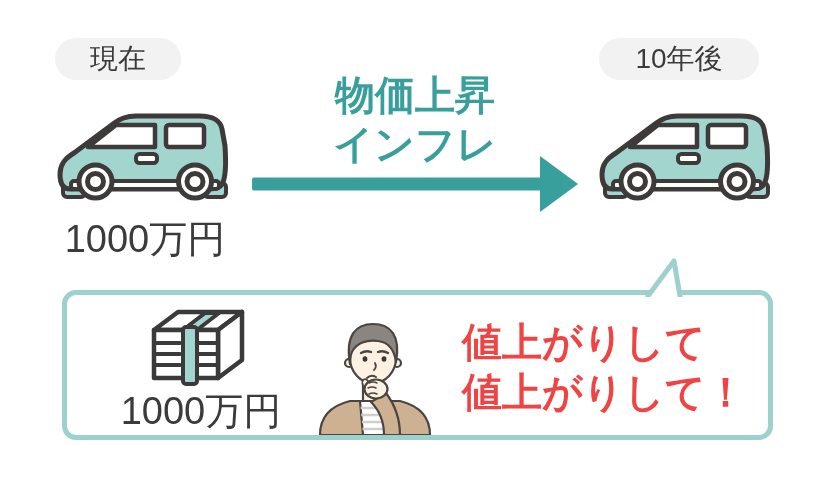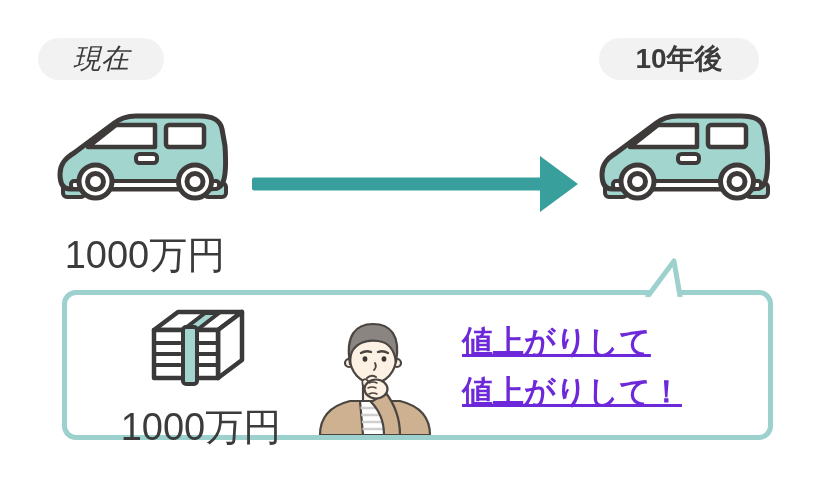--- a/index.html
+++ b/index.html
@@ -16,33 +16,32 @@
     top: 38px;
     height: 42px;
     background: #f2f2f2;
     border-radius: 21px;
     display: flex;
     align-items: center;
     justify-content: center;
     font-size: 28px;
     color: #3b3b3b;
   }
-  .badge-now { left: 38px; width: 126px; font-style: italic; }
-  .badge-future { left: 599px; width: 160px; font-weight: bold; }
+  .badge-now { left: 55px; width: 126px; }
+  .badge-future { left: 599px; width: 160px; }
   .car { position: absolute; top: 111px; width: 175px; height: 95px; }
   .car-now { left: 57px; }
   .car-future { left: 599px; }
   .price {
     position: absolute;
     width: 202px;
     text-align: center;
     font-size: 38px;
     color: #3b3b3b;
     white-space: nowrap;
-    margin-top: 16px;
   }
   .price-now { left: 44px; top: 214px; }
   .price-future { left: 586px; top: 214px; }
   .heading {
     position: absolute;
     left: 252px;
     top: 71px;
     width: 326px;
     text-align: center;
     font-size: 40px;
@@ -63,26 +62,25 @@
     border-radius: 14px;
   }
   .bubble-tail { position: absolute; left: 644px; top: 256px; }
   .money-svg { position: absolute; left: 148px; top: 306px; }
   .price-savings { left: 100px; top: 386px; }
   .man-svg { position: absolute; left: 316px; top: 322px; }
   .message {
     position: absolute;
     left: 462px;
     top: 317px;
-    font-size: 31px;
+    font-size: 40px;
     font-weight: bold;
-    color: #6d28d9;
+    color: #ef4444;
     line-height: 50px;
     white-space: nowrap;
-    text-decoration: underline;
   }
 </style>
 </head>
 <body>
 
 <div class="canvas">
 
   <svg width="0" height="0" style="position:absolute" aria-hidden="true">
     <defs>
       <g id="car-shape" stroke="#3d3a39" stroke-linejoin="round" stroke-linecap="round">
@@ -117,20 +115,24 @@
 
   <svg class="car car-now" viewBox="0 0 175 95">
     <use href="#car-shape"></use>
   </svg>
   <svg class="car car-future" viewBox="0 0 175 95">
     <use href="#car-shape"></use>
   </svg>
 
   <div class="price price-now">1000万円</div>
 
+  <div class="heading">
+    <div>物価上昇</div>
+    <div>インフレ</div>
+  </div>
 
   <svg class="arrow-svg" width="326" height="64">
     <rect x="0" y="24.5" width="292" height="13" rx="2" fill="#399f9d"></rect>
     <polygon points="288,3 326,31 288,59" fill="#399f9d"></polygon>
   </svg>
 
   <div class="bubble"></div>
   <svg class="bubble-tail" width="44" height="41">
     <path d="M4,40 L30,5 L36,40" fill="#ffffff" stroke="#9cd1ce" stroke-width="5" stroke-linejoin="round" stroke-linecap="round"></path>
   </svg>

